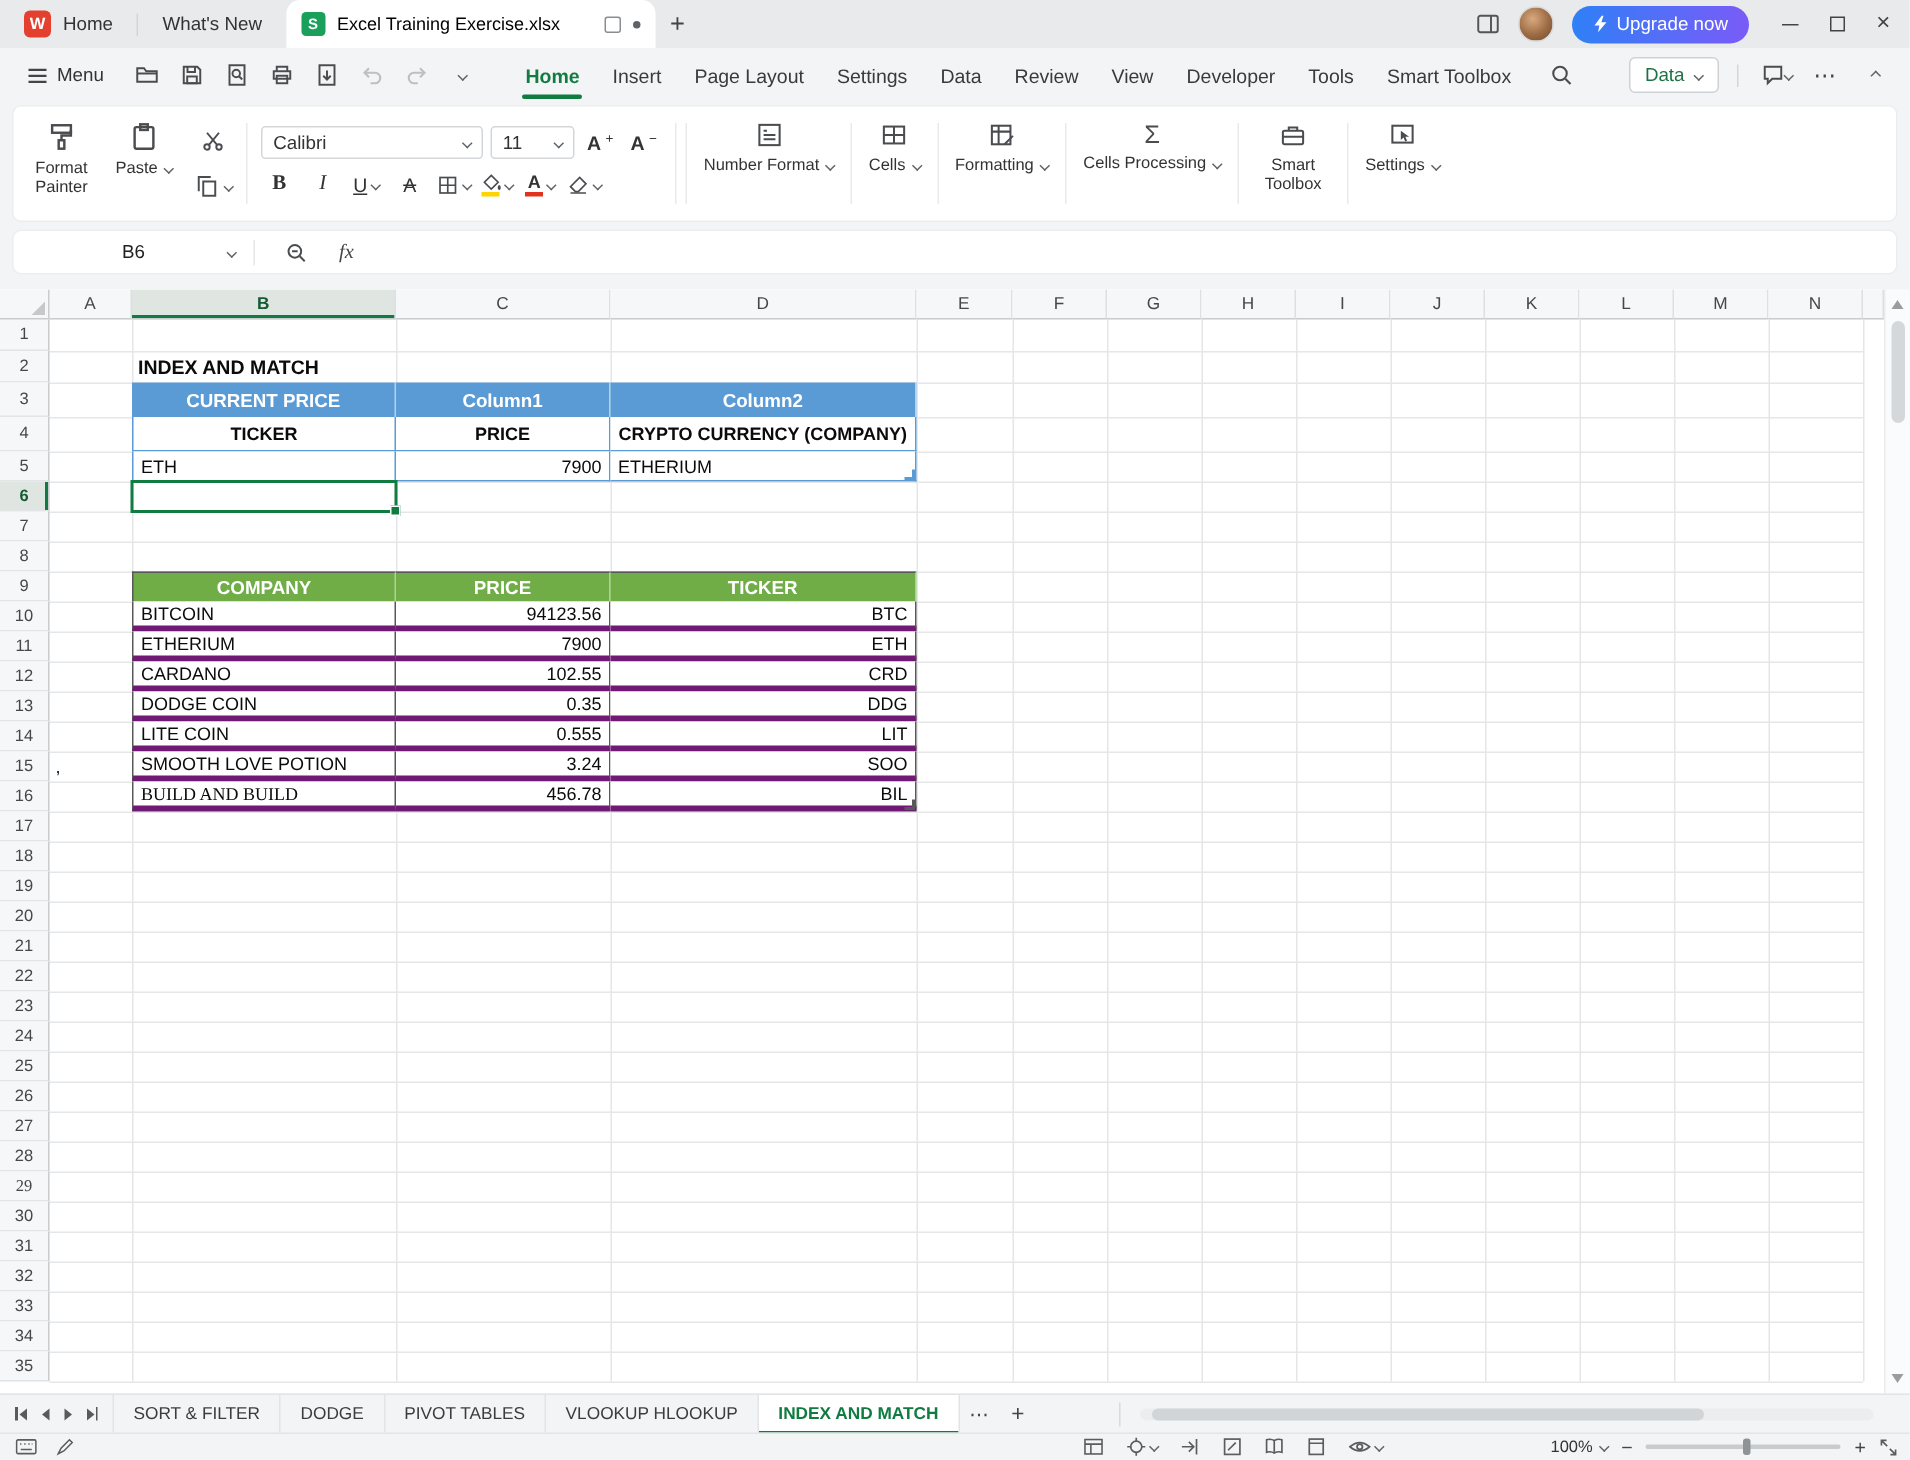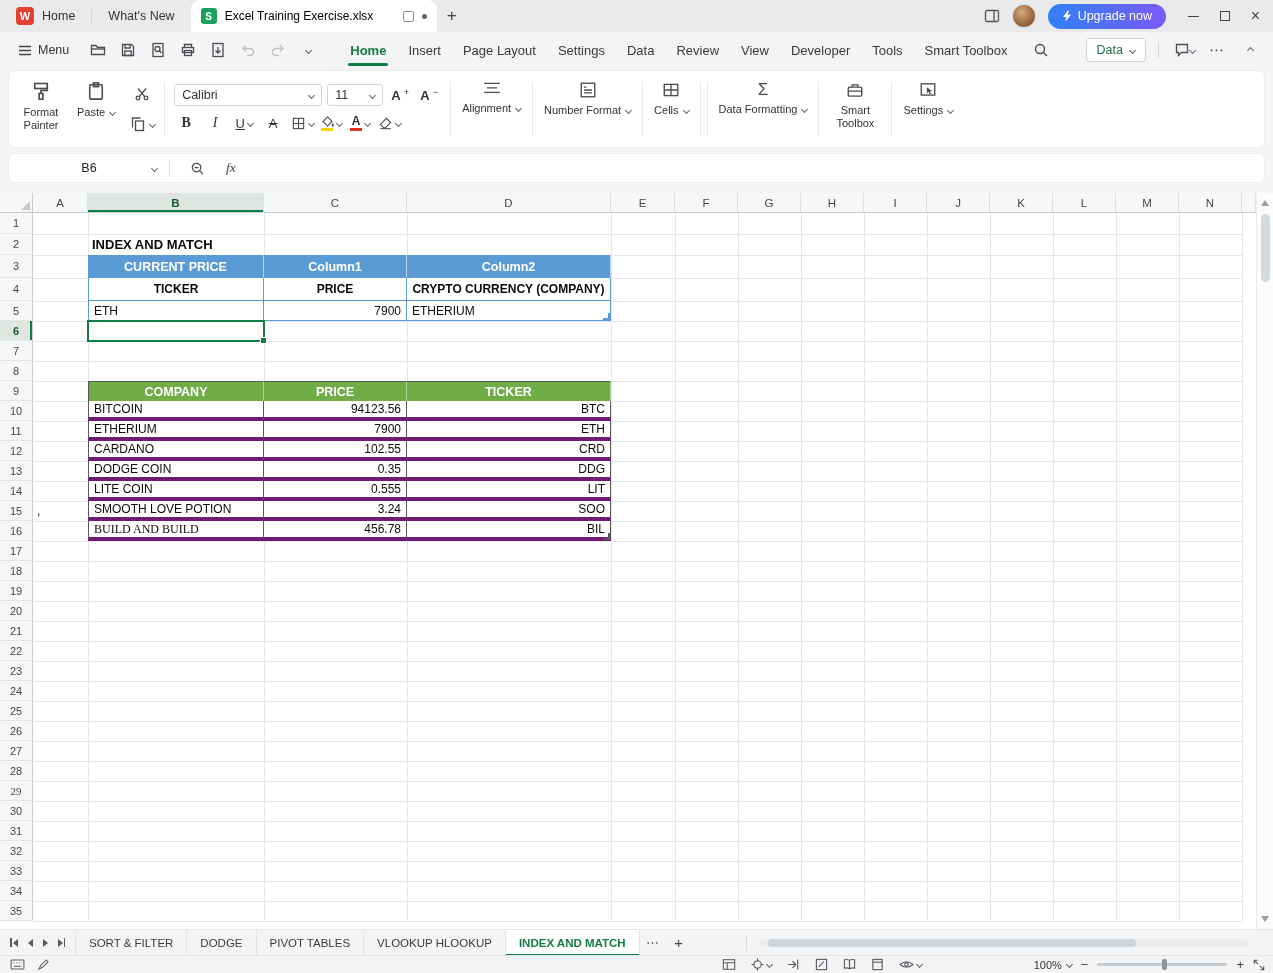--- a/index.html
+++ b/index.html
@@ -384,29 +384,20 @@
         <div class="tbtn">
             <svg class="ic" width="15" height="15" viewBox="0 0 16 16" fill="none" stroke="#4a4c4f" stroke-width="1.2">
               <path d="M6 12.5 L2.5 9 L9 2.5 L13.5 7 L8 12.5 Z"></path>
               <path d="M2.5 13.5 h11"></path>
             </svg>
             <span class="chev s"></span>
           </div>
       </div>
     </div>
     <div class="rsep"></div>
-    <div class="rbig">
-      <svg class="ic" width="18" height="16" viewBox="0 0 16 14" fill="none" stroke="#4a4c4f" stroke-width="1.3">
-          <path d="M1 2 h14 M3.5 6 h9 M1 10 h14"></path>
-        </svg>
-      <span class="lblrow">
-          <span>Alignment</span>
-          <span class="chev s"></span>
-        </span>
-    </div>
     <div class="rsep"></div>
     <div class="rbig">
       <svg class="ic" width="18" height="18" viewBox="0 0 16 16" fill="none" stroke="#4a4c4f" stroke-width="1.2">
           <rect x="2" y="2" width="12" height="12"></rect>
           <path d="M4.5 5.5 h2 M4.5 8 h7 M4.5 10.5 h7"></path>
         </svg>
       <span class="lblrow">
           <span>Number Format</span>
           <span class="chev s"></span>
         </span>
@@ -416,25 +407,36 @@
       <svg class="ic" width="18" height="18" viewBox="0 0 16 16" fill="none" stroke="#4a4c4f" stroke-width="1.2">
           <rect x="2" y="3" width="12" height="10"></rect>
           <path d="M8 3 v10 M2 8 h12"></path>
         </svg>
       <span class="lblrow">
           <span>Cells</span>
           <span class="chev s"></span>
         </span>
     </div>
     <div class="rsep"></div>
+    <div class="rbig">
+      <svg class="ic" width="18" height="18" viewBox="0 0 16 16" fill="none" stroke="#4a4c4f" stroke-width="1.2">
+          <rect x="2" y="2.5" width="11" height="11"></rect>
+          <path d="M2 6 h11 M6 2.5 v11"></path>
+          <path d="M9.5 13.5 L14.5 8.5"></path>
+        </svg>
+      <span class="lblrow">
+          <span>Formatting</span>
+          <span class="chev s"></span>
+        </span>
+    </div>
     <div class="rsep"></div>
     <div class="rbig">
       <span class="sigma">Σ</span>
       <span class="lblrow">
-          <span>Data Formatting</span>
+          <span>Cells Processing</span>
           <span class="chev s"></span>
         </span>
     </div>
     <div class="rsep"></div>
     <div class="rbig" style="width:66px;">
       <svg class="ic" width="18" height="18" viewBox="0 0 16 16" fill="none" stroke="#4a4c4f" stroke-width="1.2">
           <rect x="2" y="5.5" width="12" height="8" rx="1"></rect>
           <path d="M5.5 5.5 v-2 h5 v2 M2 9 h12"></path>
         </svg>
       <span>Smart Toolbox</span>

